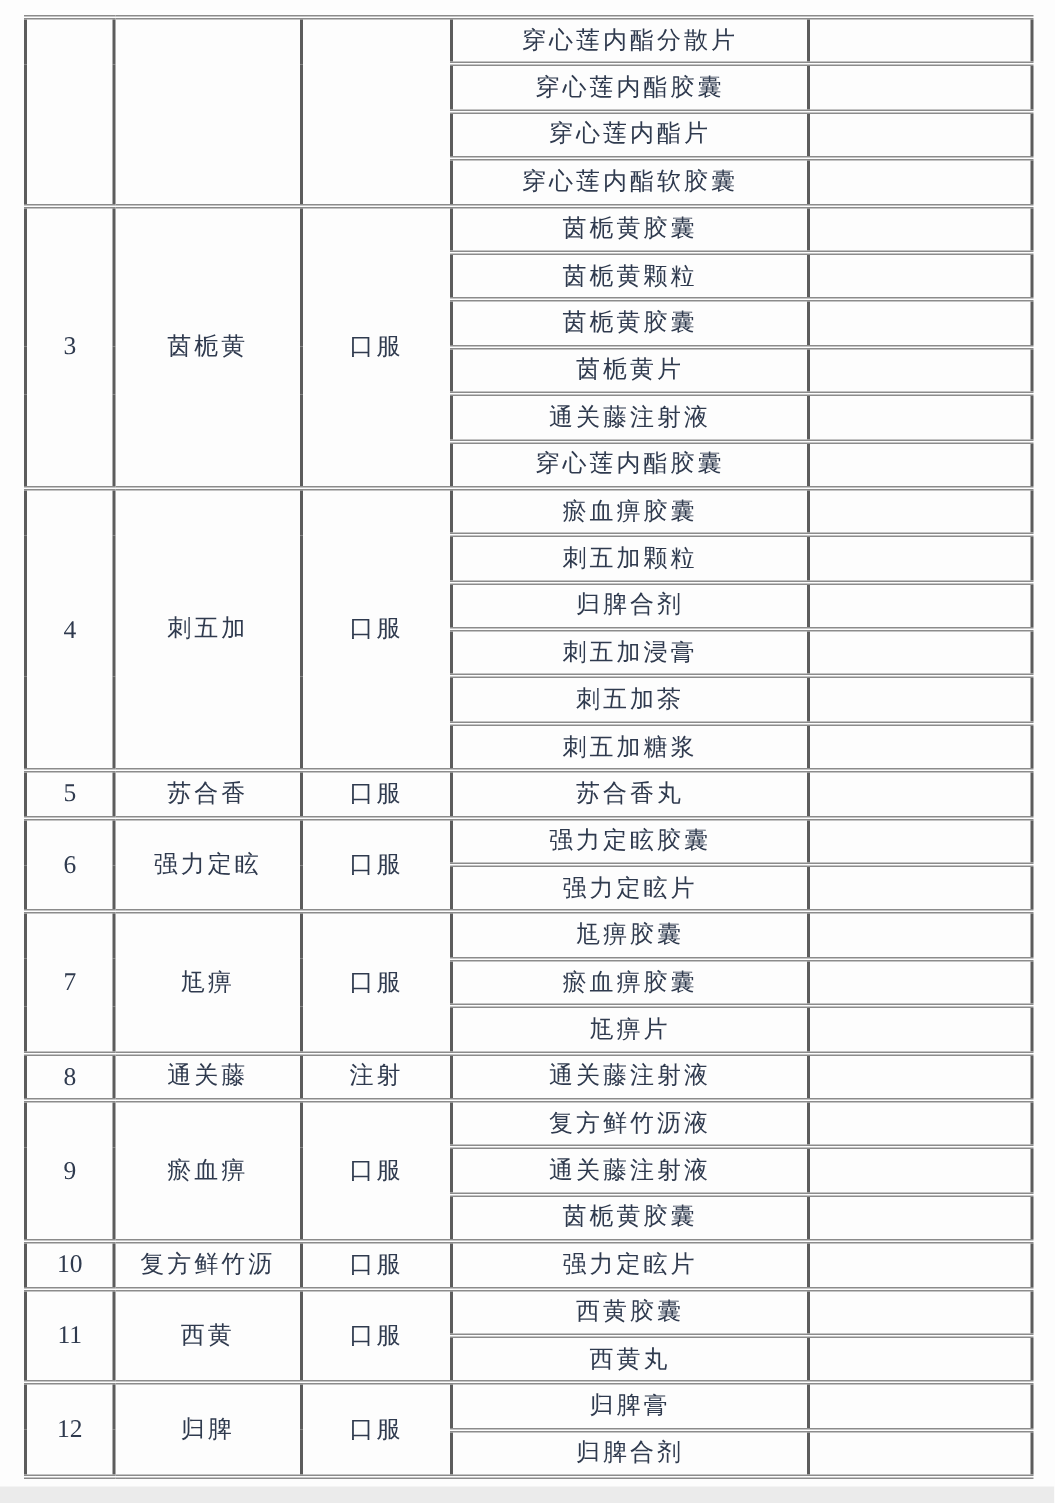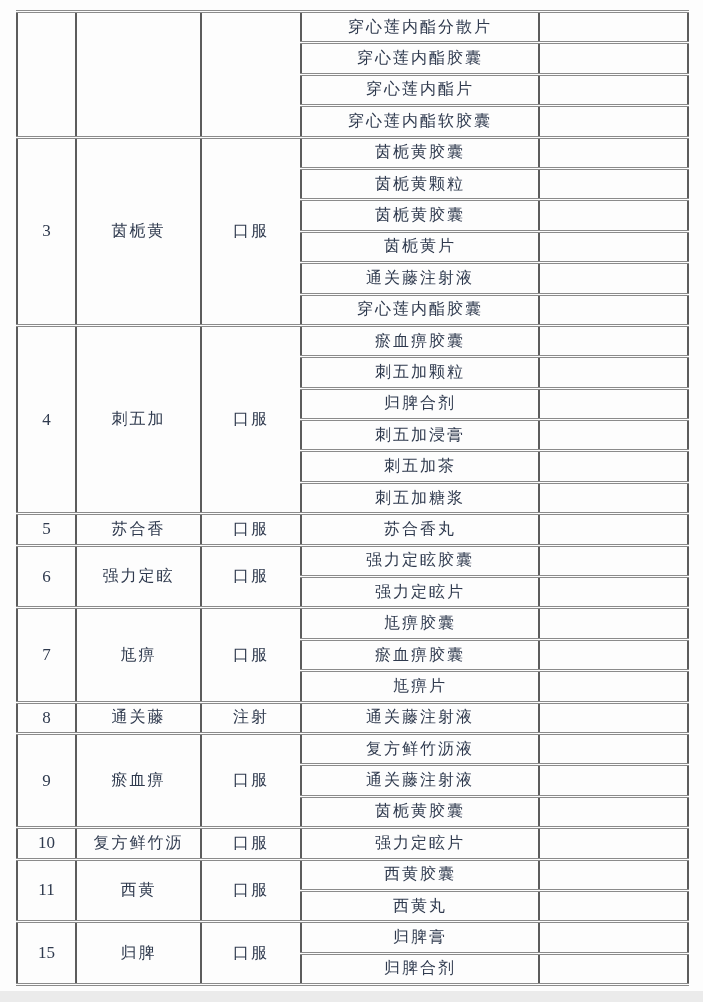--- a/index.html
+++ b/index.html
@@ -208,21 +208,21 @@
           <td rowspan="2" class="name">西黄</td>
           <td rowspan="2" class="route">口服</td>
           <td class="product">西黄胶囊</td>
           <td class="blank"></td>
         </tr>
         <tr>
           <td class="product">西黄丸</td>
           <td class="blank"></td>
         </tr>
         <tr>
-          <td rowspan="2" class="num">15</td>
+          <td rowspan="2" class="num">12</td>
           <td rowspan="2" class="name">归脾</td>
           <td rowspan="2" class="route">口服</td>
           <td class="product">归脾膏</td>
           <td class="blank"></td>
         </tr>
         <tr>
           <td class="product">归脾合剂</td>
           <td class="blank"></td>
         </tr>
       </tbody>

